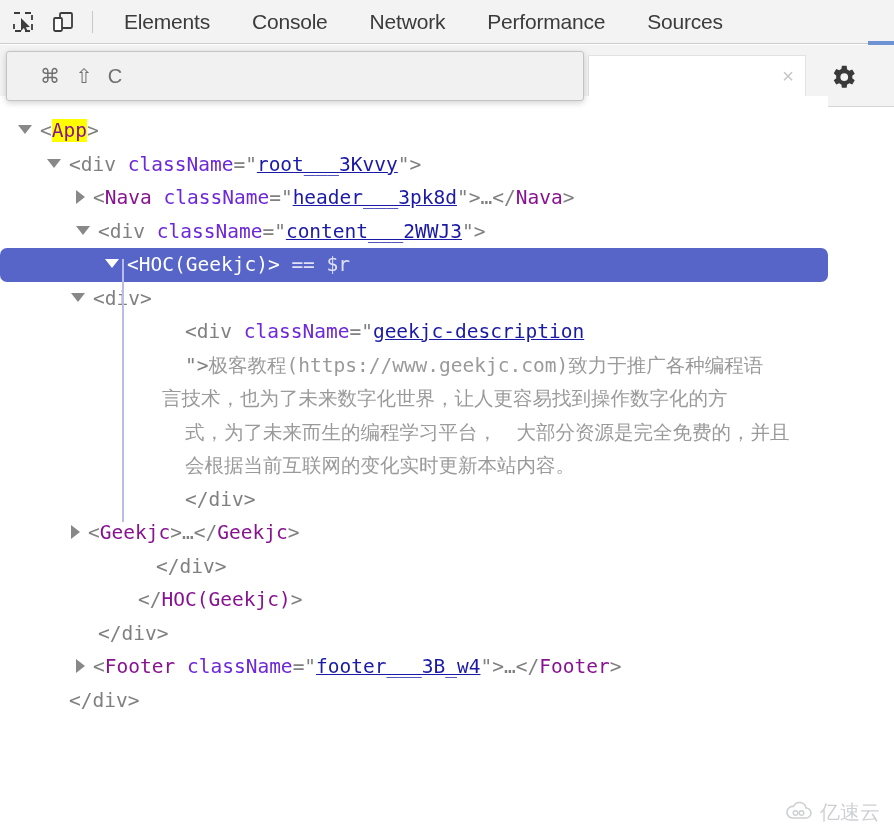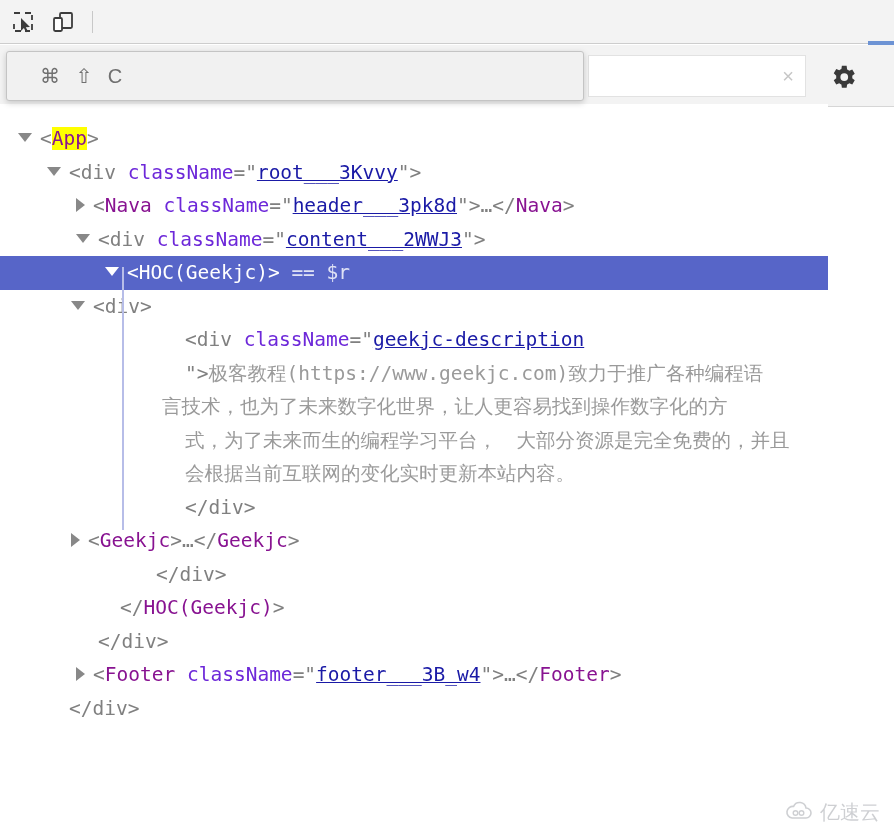--- a/index.html
+++ b/index.html
@@ -159,41 +159,42 @@
     margin-left: 16px;
     font-size: 20px;
     color: #707070;
     letter-spacing: 5px;
     white-space: nowrap;
   }
 
   
   .tree {
     position: absolute;
-    top: 104px; left: 0;
+    top: 96px; left: 0;
     width: 828px;
     height: 680px;
     background: #fff;
     overflow: hidden;
     font-family: "DejaVu Sans Mono", "Liberation Mono", monospace;
     font-size: 19.5px;
     line-height: 33.5px;
     padding-top: 18px;
     box-sizing: border-box;
   }
 
   .row {
     position: relative;
     white-space: pre;
     height: 33.5px;
     color: #808080;
   }
   .row.sel {
     background: #5765c8;
     color: #ffffff;
+    border-radius: 7px;
   }
   .row.sel .arrow { border-left-color: transparent; }
 
   .arrow {
     display: inline-block;
     width: 0; height: 0;
     vertical-align: middle;
     margin-right: 8px;
     position: relative;
     top: -2px;
@@ -263,20 +264,27 @@
 
     <div class="tb-icon">
       <svg width="24" height="24" viewBox="0 0 24 24">
         <rect x="9" y="3" width="12" height="15" rx="1.2" fill="none" stroke="#3c3c3c" stroke-width="1.8"></rect>
         <rect x="3" y="8" width="8" height="13" rx="1.2" fill="#ffffff" stroke="#3c3c3c" stroke-width="1.8"></rect>
       </svg>
     </div>
 
     <div class="tb-sep"></div>
 
+    <div class="tabs">
+      <div class="tab">Elements</div>
+      <div class="tab">Console</div>
+      <div class="tab">Network</div>
+      <div class="tab">Performance</div>
+      <div class="tab">Sources</div>
+    </div>
   </div>
 
   <div class="tab-indicator"></div>
 
   <div class="filterbar">
 
     <div class="fb-btn">
       <svg width="22" height="22" viewBox="0 0 22 22">
         <circle cx="9" cy="9" r="6" fill="none" stroke="#777" stroke-width="2"></circle>
         <line x1="13.5" y1="13.5" x2="19" y2="19" stroke="#777" stroke-width="2"></line>
@@ -315,21 +323,21 @@
       <div class="row sel"><span style="padding-left: 105px;"><span class="arrow down"></span><span>&lt;HOC(Geekjc)&gt;</span><span> </span><span class="dollar">== $r</span></span></div>
       <div class="row"><span style="padding-left: 71px;"><span class="arrow down"></span><span class="punct">&lt;</span><span class="tag-plain">div</span><span class="punct">&gt;</span></span></div>
       <div class="row"><span style="padding-left: 163px;"><span style="display: inline-block; width: 22px;"></span><span class="punct">&lt;</span><span class="tag-plain">div</span><span> </span><span class="attr">className</span><span class="punct">="</span><span class="val">geekjc-description</span></span></div>
       <div class="row"><span style="padding-left: 163px;"><span style="display: inline-block; width: 22px;"></span><span class="punct">"&gt;</span><span class="txt">极客教程(https://www.geekjc.com)致力于推广各种编程语</span></span></div>
       <div class="row"><span style="padding-left: 118px; margin-left: 22px;"><span style="display: inline-block; width: 22px;"></span><span class="txt">言技术，也为了未来数字化世界，让人更容易找到操作数字化的方</span></span></div>
       <div class="row"><span style="padding-left: 163px;"><span style="display: inline-block; width: 22px;"></span><span class="txt">式，为了未来而生的编程学习平台，　大部分资源是完全免费的，并且</span></span></div>
       <div class="row"><span style="padding-left: 163px;"><span style="display: inline-block; width: 22px;"></span><span class="txt">会根据当前互联网的变化实时更新本站内容。</span></span></div>
       <div class="row"><span style="padding-left: 163px;"><span style="display: inline-block; width: 22px;"></span><span class="punct">&lt;/</span><span class="tag-plain">div</span><span class="punct">&gt;</span></span></div>
       <div class="row"><span style="padding-left: 71px;"><span class="arrow right"></span><span class="punct">&lt;</span><span class="tag">Geekjc</span><span class="punct">&gt;</span><span class="dots">…</span><span class="punct">&lt;/</span><span class="tag">Geekjc</span><span class="punct">&gt;</span></span></div>
       <div class="row"><span style="padding-left: 134px;"><span style="display: inline-block; width: 22px;"></span><span class="punct">&lt;/</span><span class="tag-plain">div</span><span class="punct">&gt;</span></span></div>
-      <div class="row"><span style="padding-left: 98px;"><span style="display: inline-block; width: 22px;"></span><span class="punct">&lt;/</span><span class="tag">HOC(Geekjc)</span><span class="punct">&gt;</span></span></div>
+      <div class="row"><span style="padding-left: 72px; margin-left: 44px;"><span style="display: inline-block; width: 22px;"></span><span class="punct">&lt;/</span><span class="tag">HOC(Geekjc)</span><span class="punct">&gt;</span></span></div>
       <div class="row"><span style="padding-left: 76px;"><span style="display: inline-block; width: 22px;"></span><span class="punct">&lt;/</span><span class="tag-plain">div</span><span class="punct">&gt;</span></span></div>
       <div class="row"><span style="padding-left: 76px;"><span class="arrow right"></span><span class="punct">&lt;</span><span class="tag">Footer</span><span> </span><span class="attr">className</span><span class="punct">="</span><span class="val">footer___3B_w4</span><span class="punct">"&gt;</span><span class="dots">…</span><span class="punct">&lt;/</span><span class="tag">Footer</span><span class="punct">&gt;</span></span></div>
       <div class="row"><span style="padding-left: 47px;"><span style="display: inline-block; width: 22px;"></span><span class="punct">&lt;/</span><span class="tag-plain">div</span><span class="punct">&gt;</span></span></div>
     </div>
 
   <div class="watermark">
     <span>
       <svg width="30" height="22" viewBox="0 0 30 22">
         <path d="M8 18 h14 a5 5 0 0 0 0-10 a6.5 6.5 0 0 0-12.4-1.6 A4.6 4.6 0 0 0 8 18 Z" fill="none" stroke="#8b8f96" stroke-width="1.6"></path>
         <circle cx="11.5" cy="13" r="2.3" fill="none" stroke="#8b8f96" stroke-width="1.4"></circle>

